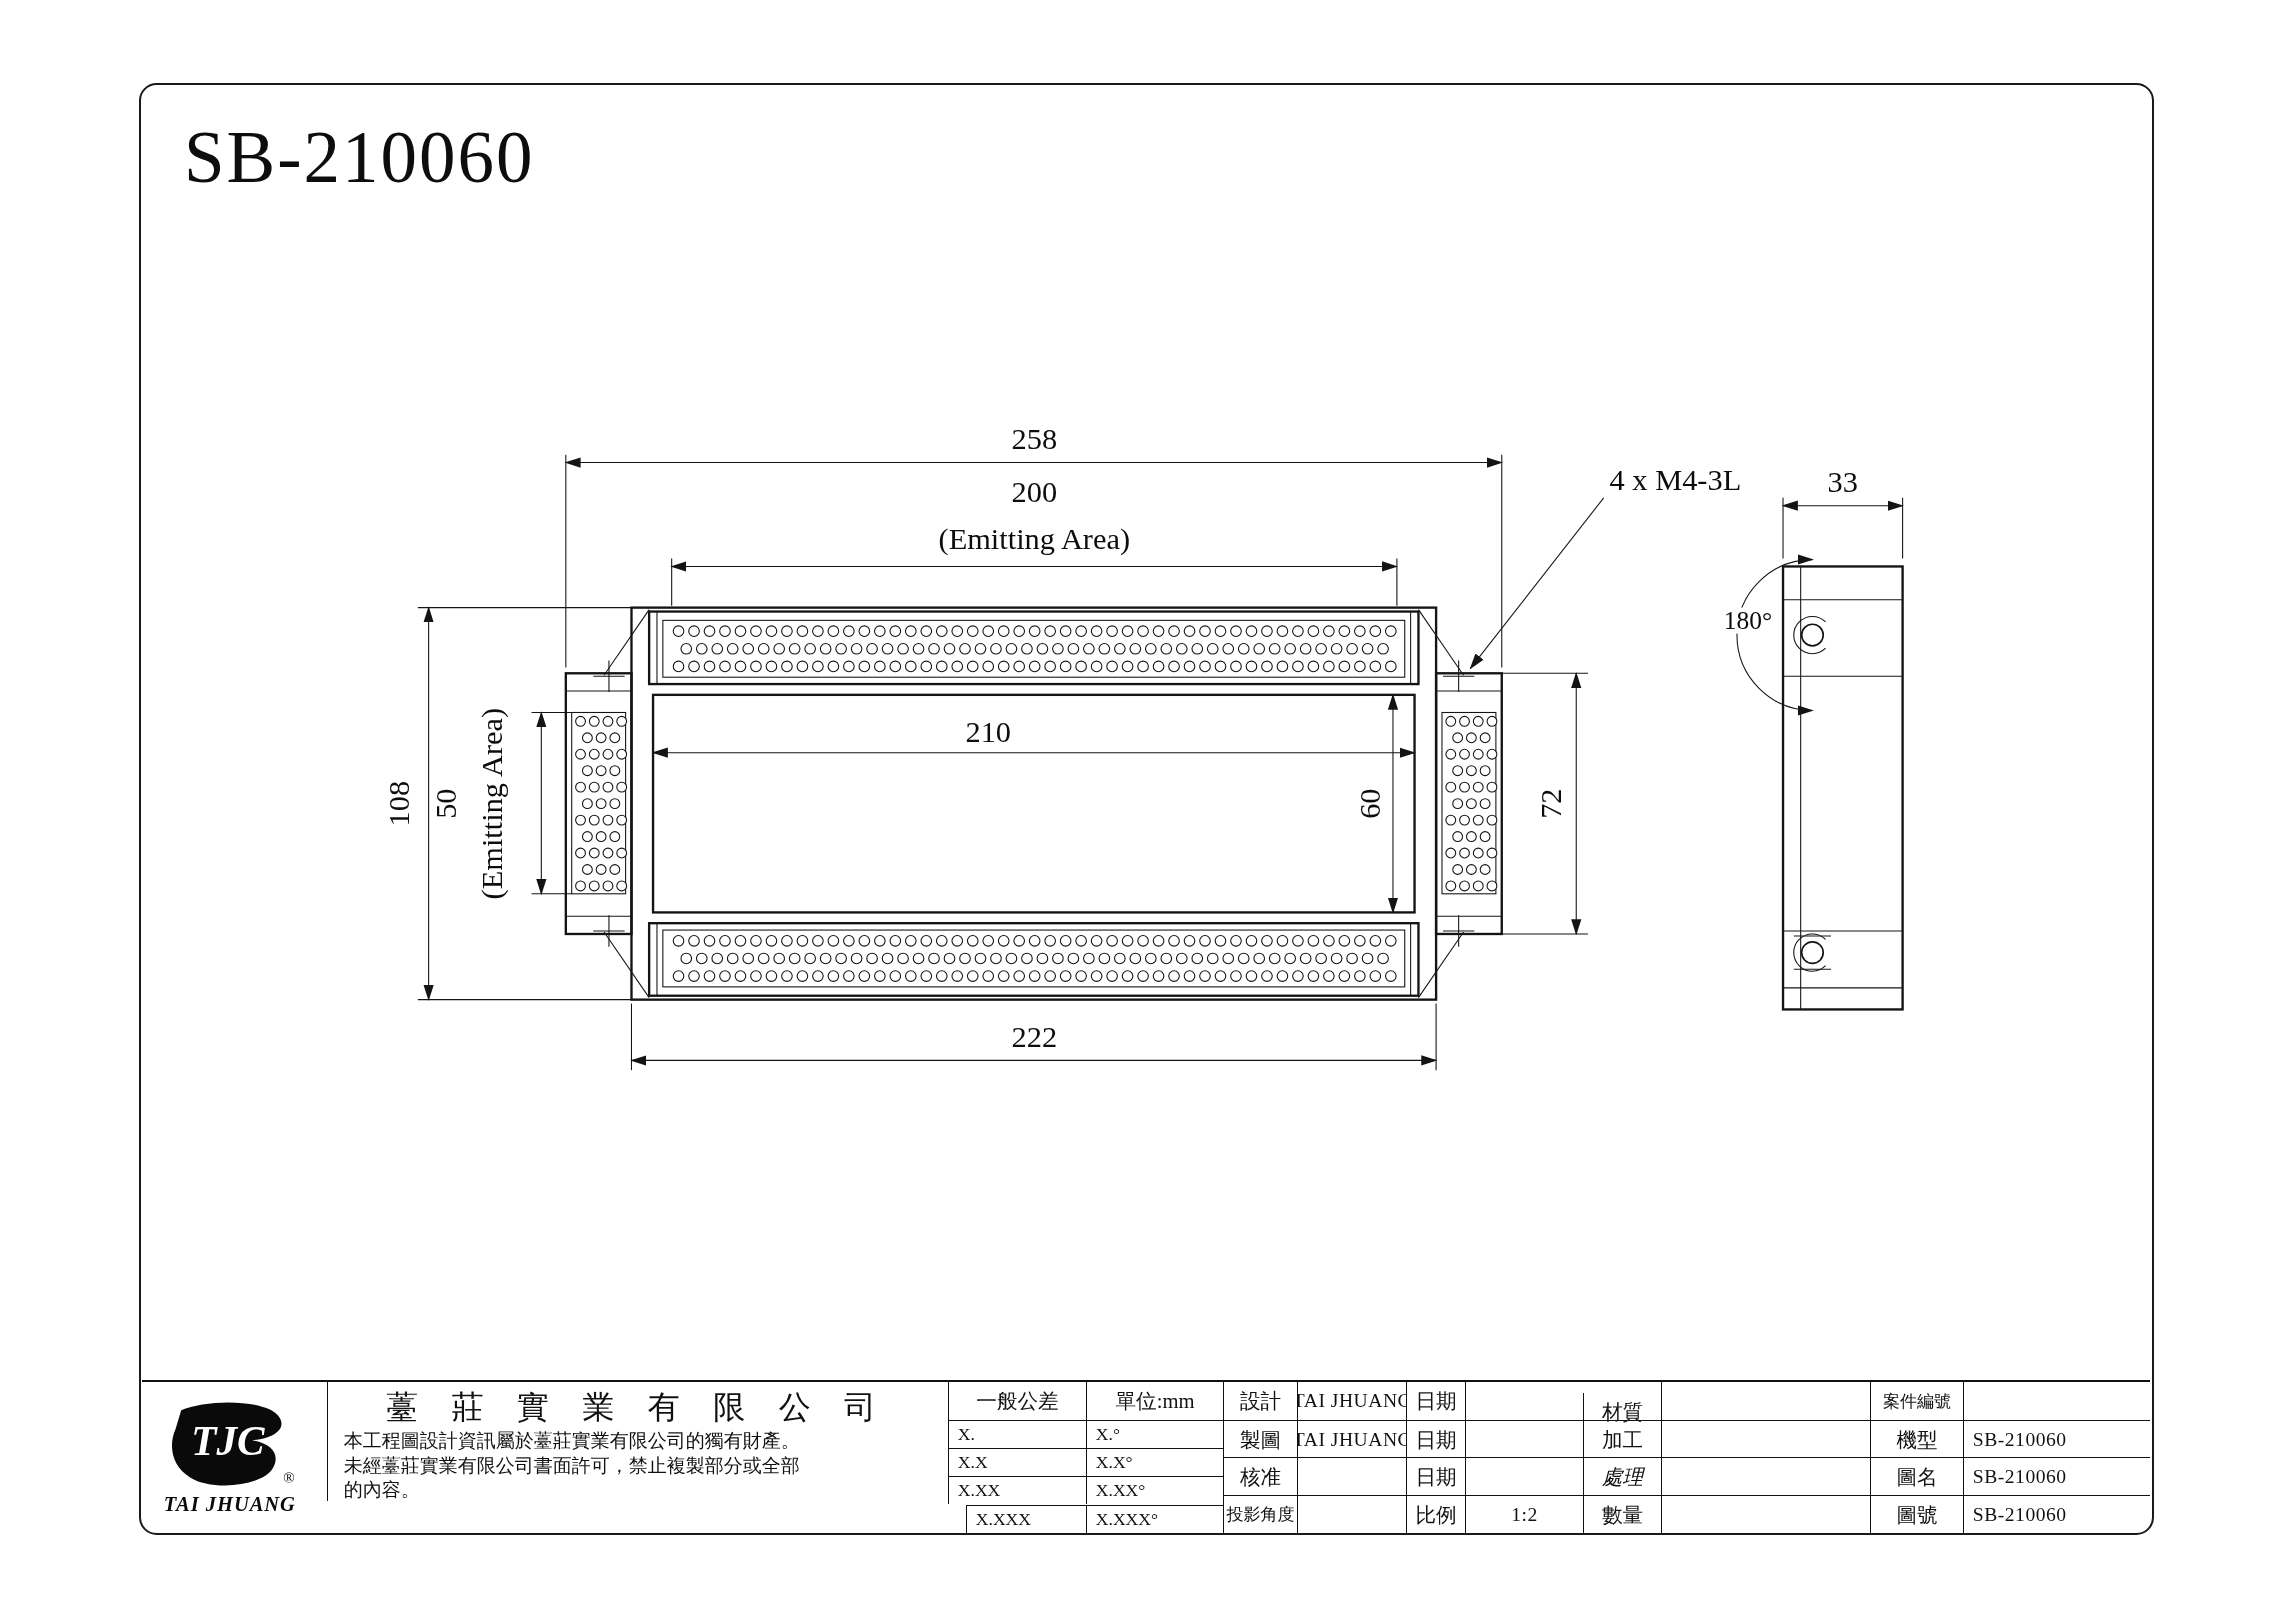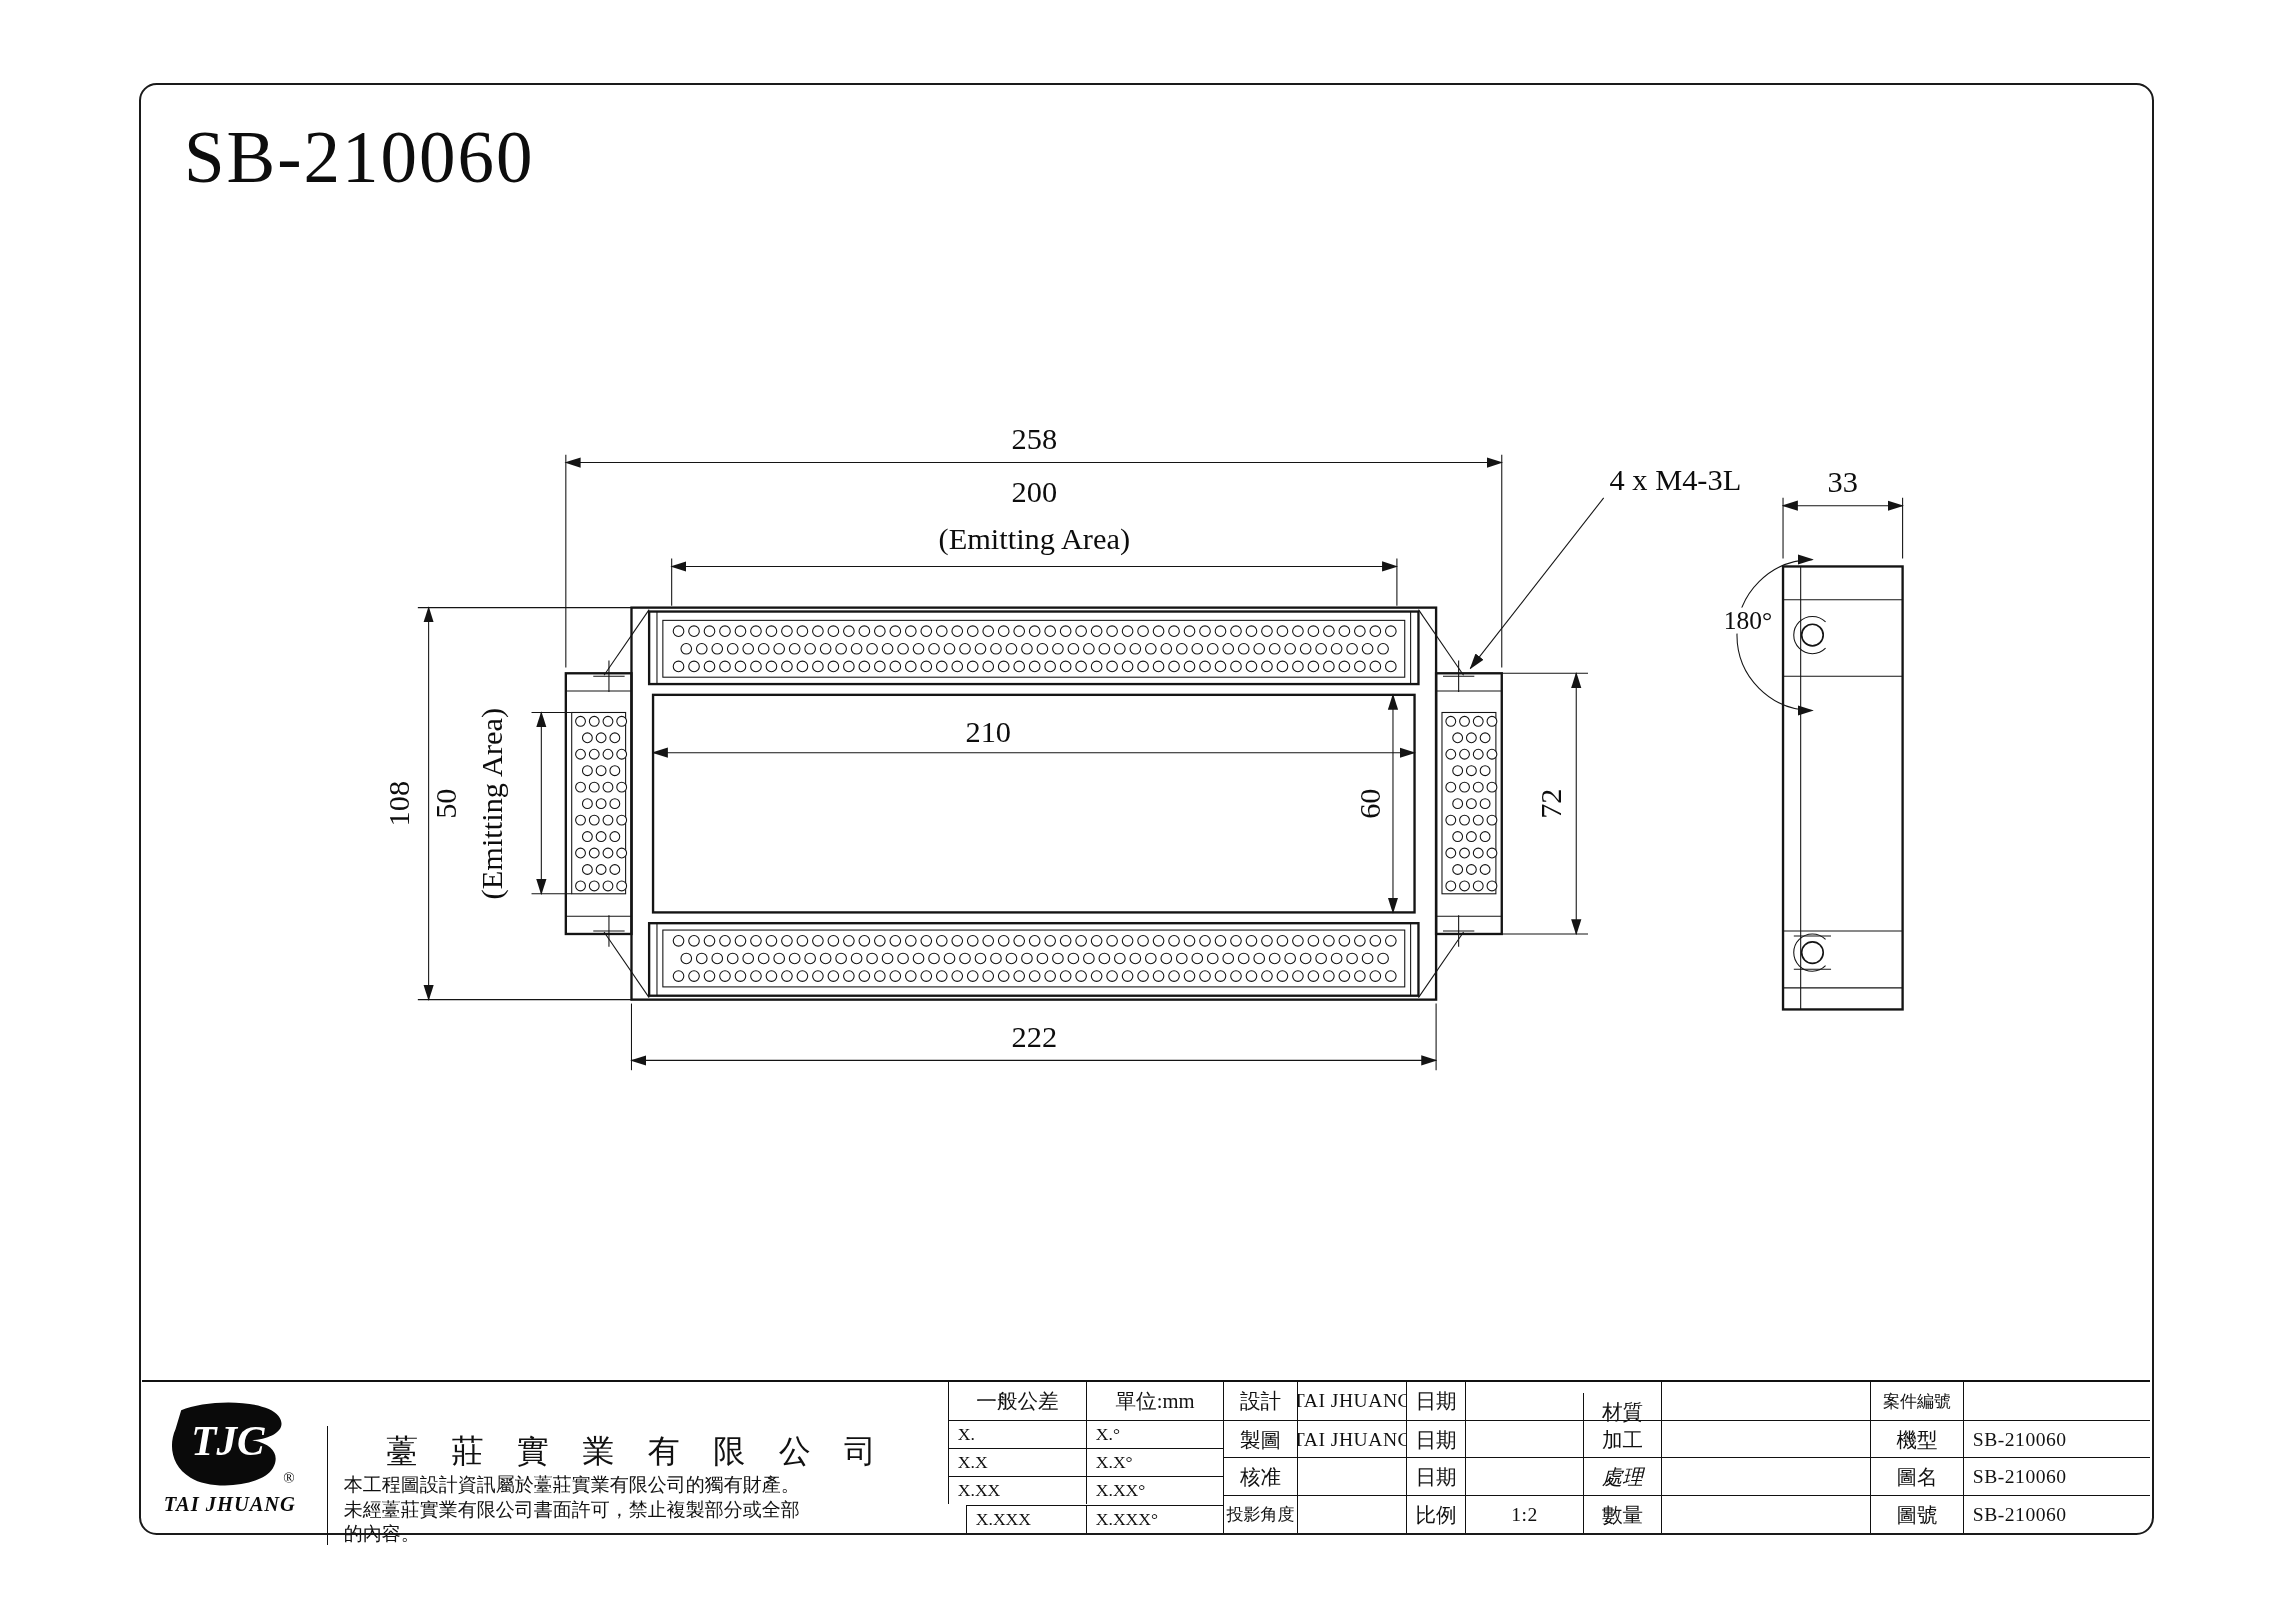--- a/index.html
+++ b/index.html
@@ -554,21 +554,21 @@
 
     <div class="tb-cell nl nt" style="left:0;top:0;width:185px;height:151px;">
       <svg viewBox="0 0 170 130" width="159" height="122" style="font-size:21px">
         <path d="M28 14 C55 2 118 2 132 20 C142 33 128 44 104 46 C126 50 134 62 126 76 C114 96 60 100 38 86 C18 74 14 52 22 34 Z" fill="#0a0a0a"></path>
         <text x="78" y="62" text-anchor="middle" font-size="44" font-style="italic" font-weight="bold" fill="#ffffff">TJC</text>
         <text x="137" y="92" font-size="16" fill="#0a0a0a">®</text>
         <text x="80" y="122" text-anchor="middle" font-size="22" font-style="italic" font-weight="bold" letter-spacing="1" fill="#0a0a0a">TAI JHUANG</text>
       </svg>
     </div>
 
-    <div class="tb-cell nt company-cell" style="left:185px;top:0;width:620px;height:119px;margin-top:44px;">
+    <div class="tb-cell nt company-cell" style="left:185px;top:0;width:620px;height:119px;">
       <div class="company-name">薹 莊 實 業 有 限 公 司</div>
       <div class="disclaimer">
         <div>本工程圖設計資訊屬於薹莊實業有限公司的獨有財產。</div>
         <div>未經薹莊實業有限公司書面許可，禁止複製部分或全部</div>
         <div>的內容。</div>
       </div>
     </div>
 
     <div class="tb-cell nt" style="left:806px;top:0;width:138px;height:38px;">一般公差</div>
     <div class="tb-cell nt" style="left:944px;top:0;width:137px;height:38px;">單位:mm</div>

